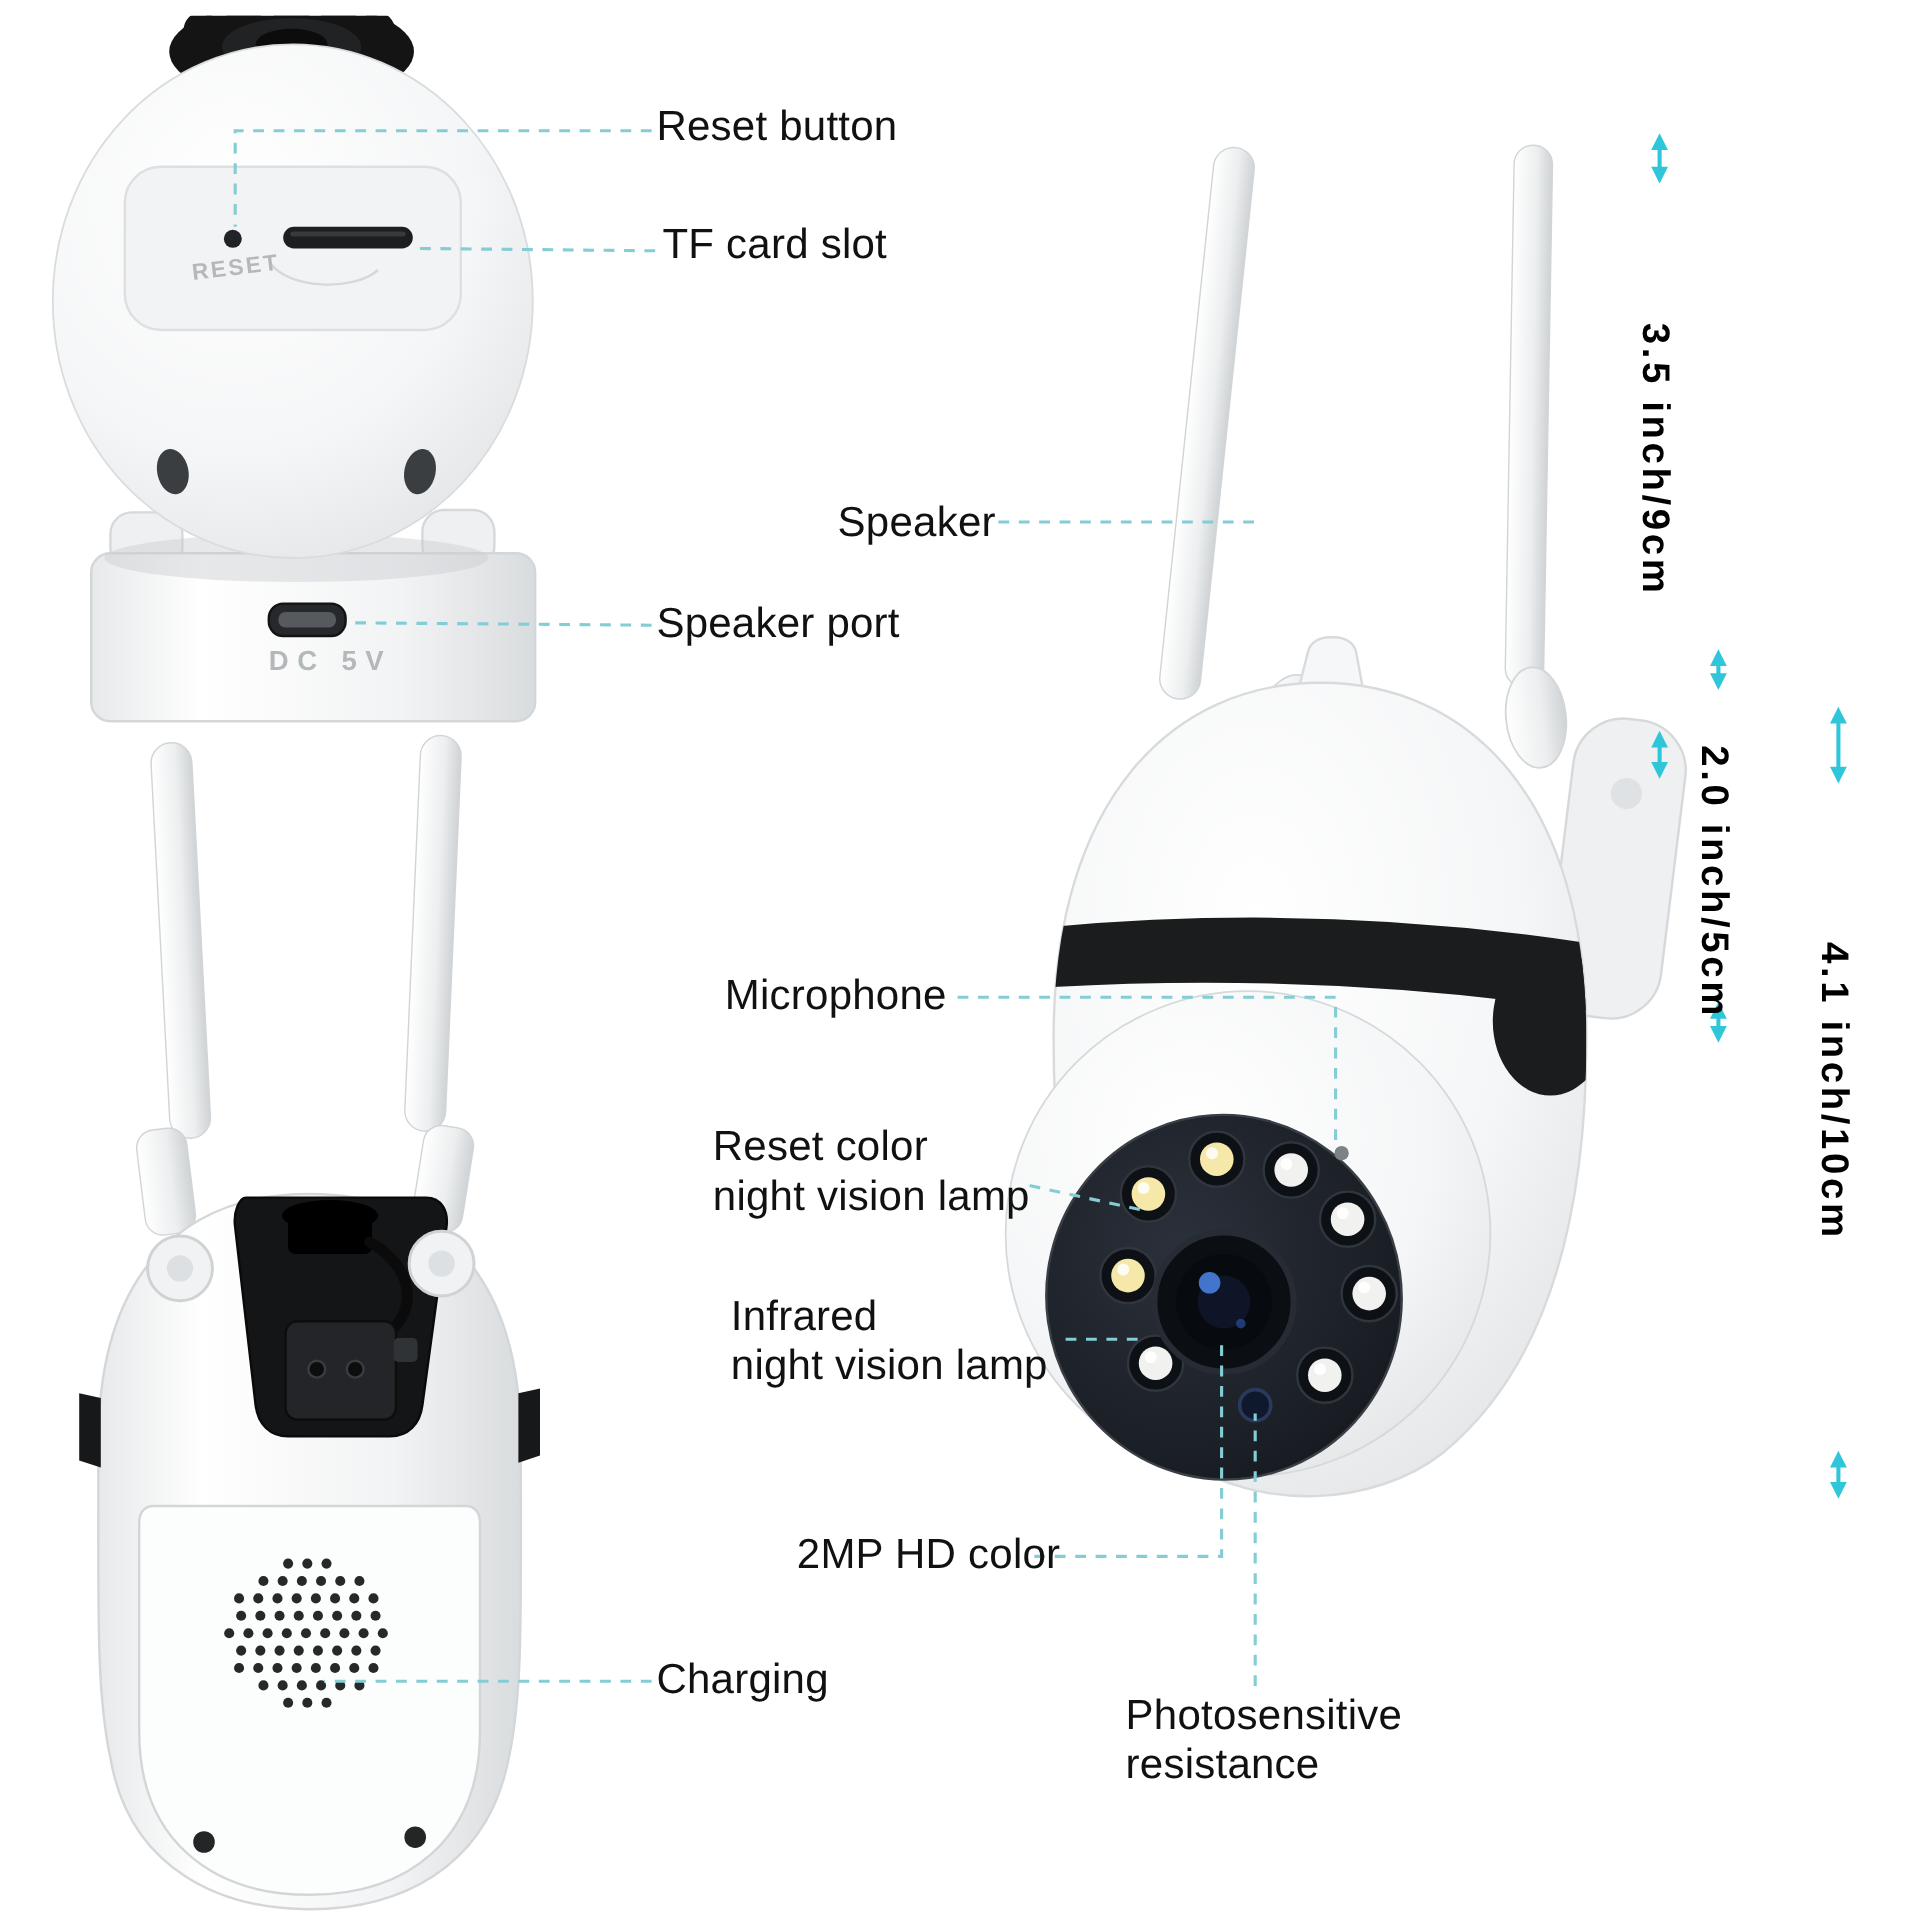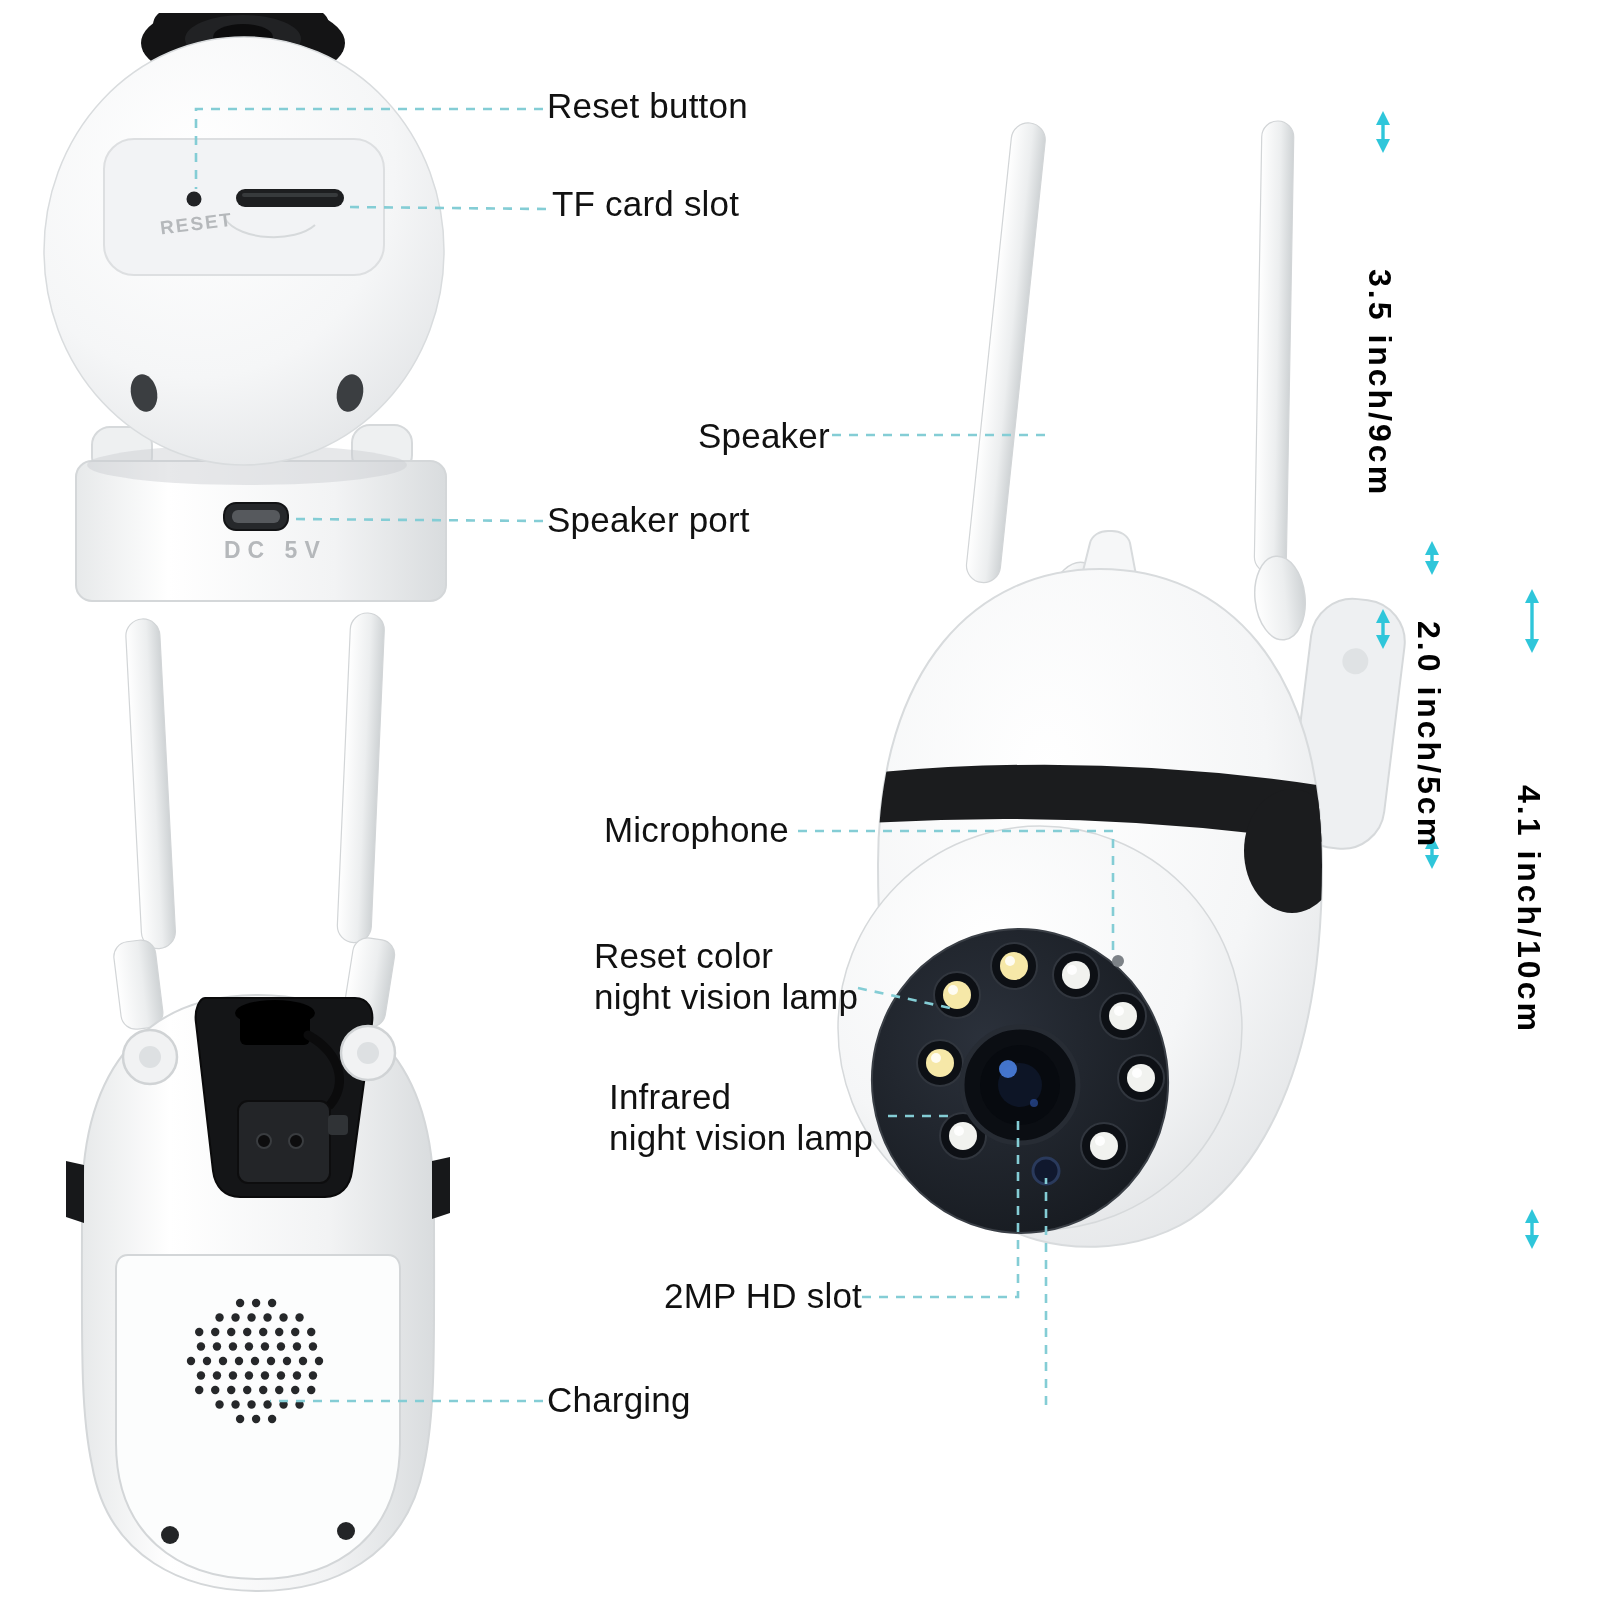--- a/index.html
+++ b/index.html
@@ -311,22 +311,24 @@
 
   <div class="callout" style="left:547px; top:72px">Reset button</div>
   <div class="callout" style="left:552px; top:170px">TF card slot</div>
   <div class="callout" style="left:698px; top:402px">Speaker</div>
   <div class="callout" style="left:547px; top:486px">Speaker port</div>
   <div class="callout" style="left:604px; top:796px">Microphone</div>
   <div class="callout" style="left:594px; top:922px">Reset color
 night vision lamp</div>
   <div class="callout" style="left:609px; top:1063px">Infrared
 night vision lamp</div>
-  <div class="callout" style="left:664px; top:1262px">2MP HD slot</div>
+  <div class="callout" style="left:664px; top:1262px">2MP HD color</div>
   <div class="callout" style="left:547px; top:1366px">Charging</div>
+  <div class="callout" style="left:938px; top:1396px">Photosensitive
+resistance</div>
 
   <div class="marking reset">RESET</div>
   <div class="marking power">DC  5V</div>
 
   <div class="dim d1">3.5 inch/9cm</div>
   <div class="dim d2">2.0 inch/5cm</div>
   <div class="dim d3">4.1 inch/10cm</div>
 
 </div>
 

